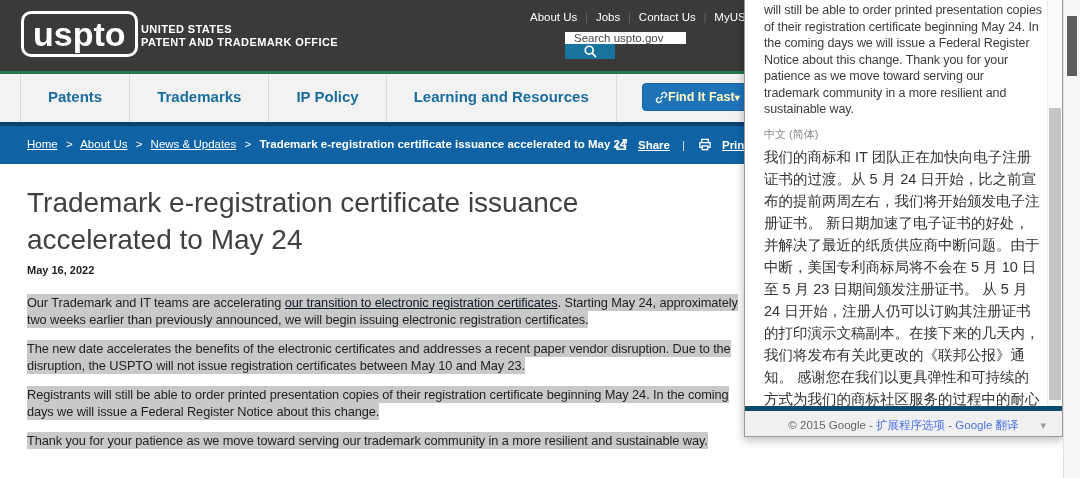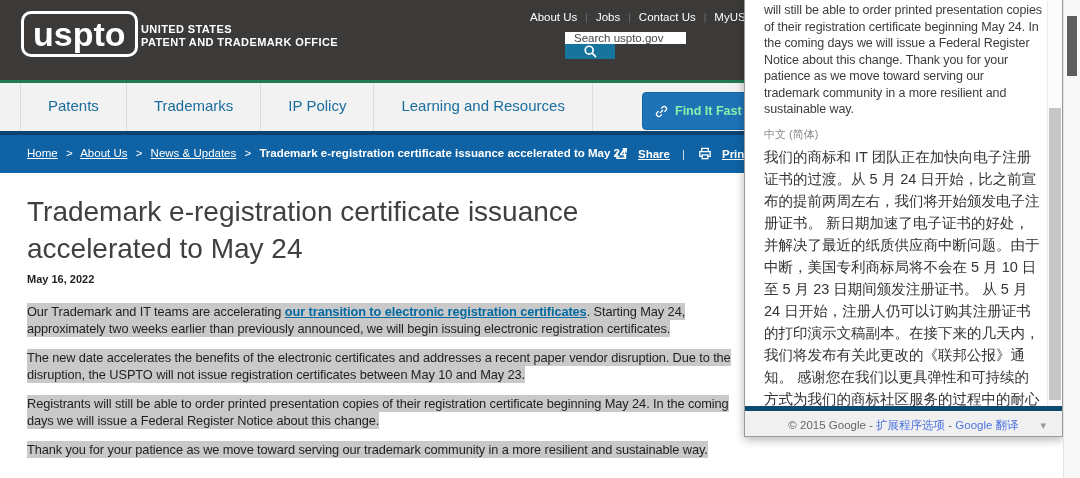--- a/index.html
+++ b/index.html
@@ -1,21 +1,21 @@
 <!DOCTYPE html>
 <html><head>
 <meta charset="utf-8">
 <style>
   * { margin:0; padding:0; box-sizing:border-box; }
   html,body { width:1080px; height:478px; overflow:hidden; }
   body { font-family:"Liberation Sans", sans-serif; background:#fff; }
   .page { position:relative; width:1080px; height:478px; overflow:hidden; background:#fff; }
 
   
-  .site-header { position:relative; height:80px; background:#3b3a39; }
+  .site-header { position:relative; height:71px; background:#3b3a39; }
   .logo-box { position:absolute; left:21px; top:11px; border:3px solid #fff; border-radius:10px;
               padding:0 9px; height:46px; line-height:41px; color:#fff; font-size:34px;
               font-weight:bold; letter-spacing:0; cursor:pointer; }
   .tagline { position:absolute; left:141px; top:23px; color:#fff; font-size:11px; font-weight:bold;
              letter-spacing:.4px; line-height:13px; }
   .top-links { position:absolute; top:11px; left:530px; width:200px; display:flex; gap:0;
                align-items:center; font-size:11.5px; color:#fff; white-space:nowrap; }
   .top-links a { color:#fff; text-decoration:none; cursor:pointer; }
   .tl-sep { color:#6d6d6d; margin:0 8px; font-size:10px; }
   .search-wrap { position:absolute; left:565px; top:32px; display:flex; height:26px;flex-direction:column; }
@@ -23,26 +23,26 @@
                   font-family:"Liberation Sans",sans-serif; color:#333; outline:none; }
   .search-input::placeholder { color:#444; }
   .search-btn { width:50px; height:26px; background:#17749c; border:none; display:flex;
                 align-items:center; justify-content:center; cursor:pointer; }
 
   .green-rule { height:3px; background:#227a4e; }
 
   
   .nav-bar { position:relative; height:48px; background:#f2f2f2; }
   .nav-items { display:flex; height:48px; margin-left:20px; }
-  .nav-item { padding:0 27px; line-height:46px; font-size:15px; font-weight:normal; color:#1a6d9d;
+  .nav-item { padding:0 27px; line-height:46px; font-size:15px; font-weight:bold; color:#1a6d9d;
               border-right:1px solid #dadada; cursor:pointer; }
   .nav-item:first-child { border-left:1px solid #dadada; }
-  .fif-btn { position:absolute; left:642px; top:9px; height:38px; background:#1e73b7;
-             border:1px solid #1665a5; border-radius:4px; color:#86efac; font-size:12.5px;
-             font-weight:bold; display:flex; align-items:center; gap:7px; padding:0 12px;
+  .fif-btn { position:absolute; left:642px; top:9px; height:28px; background:#1e73b7;
+             border:1px solid #1665a5; border-radius:4px; color:#fef9c3; font-size:12.5px;
+             font-weight:bold; display:flex; align-items:center; padding:0 12px;
              cursor:pointer; font-family:"Liberation Sans",sans-serif; }
   .fif-caret { font-size:10px; }
 
   
   .crumb-bar { position:relative; height:42px; background:#0f63a5; border-top:4px solid #0c4270;
                color:#fff; font-size:11.5px; }
   .crumbs { position:absolute; left:27px; top:0; line-height:37px; white-space:nowrap; }
   .crumbs a { color:#fff; text-decoration:underline; cursor:pointer; }
   .crumb-sep { margin:0 5px; }
   .crumb-current { font-weight:bold; }
@@ -53,21 +53,21 @@
 
   
   .article { margin-left:27px; width:716px; }
   .article h1 { margin-top:20px; font-size:28px; font-weight:300; color:#404040;
                 line-height:37px; max-width:655px; font-family:"Liberation Sans",sans-serif; }
   .date { margin-top:6px; font-size:11px; font-weight:bold; color:#1f1f1f; }
   .para { margin-top:12px; font-size:12.8px; line-height:17px; letter-spacing:-0.1px;
           color:#1f1f1f; max-width:714px; }
   .para:first-of-type { margin-top:18px; }
   .sel { background:#c9c9c9; padding:1px 0; }
-  .body-link { color:#0369a1; font-weight:bold; text-decoration:underline; cursor:pointer; }
+  .body-link { color:#0f172a; font-weight:normal; text-decoration:underline; cursor:pointer; }
 
   
   .popup { position:absolute; left:744px; top:-1px; width:319px; height:438px; background:#fff;
            border:1px solid #9b9b9b; box-shadow:0 3px 9px rgba(0,0,0,.28); z-index:30; }
   .popup-body { position:absolute; top:0; bottom:30px; left:0; right:16px; overflow:hidden;
                 padding:2px 4px 0 19px; }
   .pp-en { font-size:12.5px; line-height:16.5px; letter-spacing:-0.1px; color:#3c3c3c; }
   .pp-lang { margin-top:9px; font-size:11px; color:#888; }
   .pp-zh { margin-top:4px; font-size:14.5px; line-height:22px; color:#333; }
   .popup-footer { position:absolute; bottom:0; left:0; right:0; height:30px; background:#f0f0f0;

